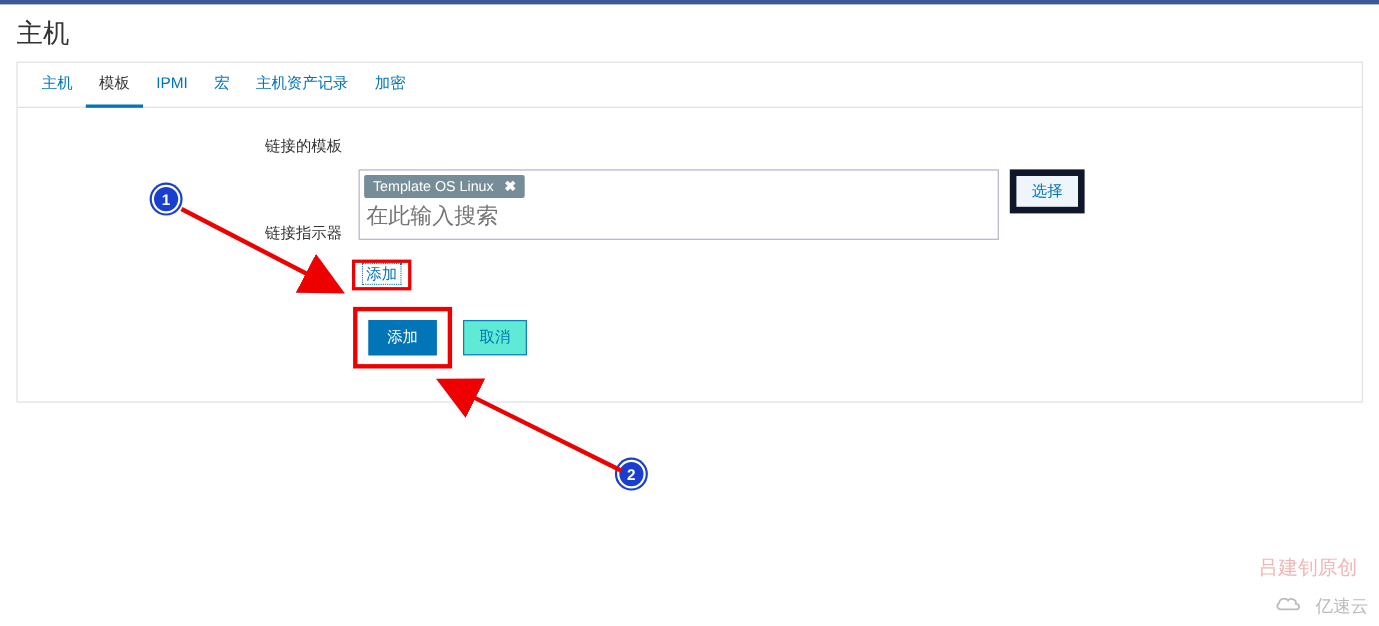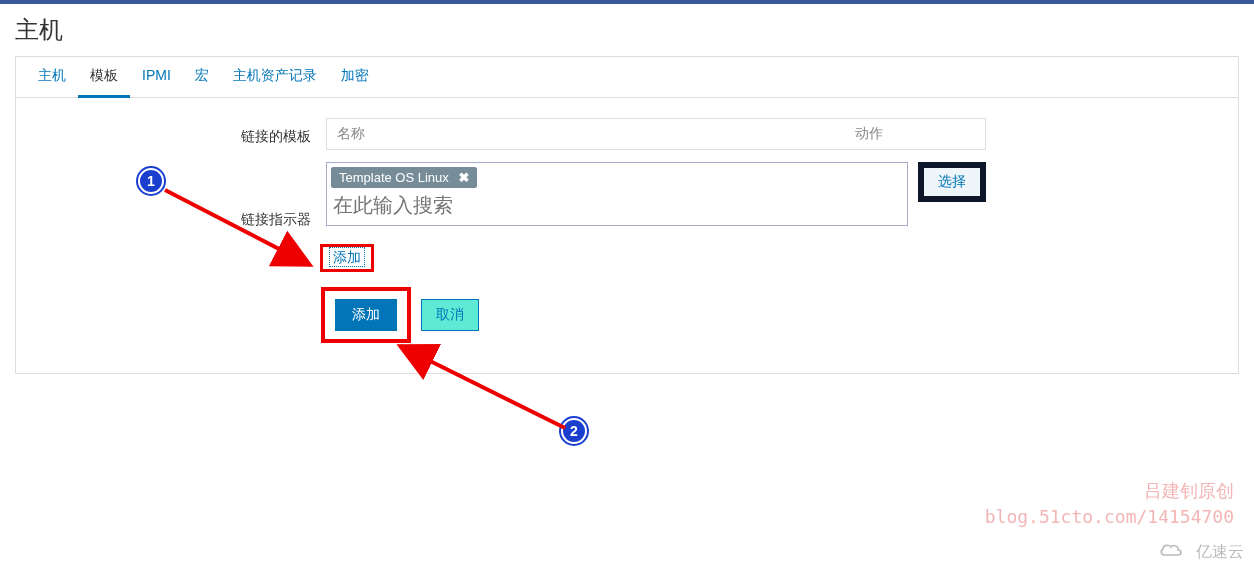--- a/index.html
+++ b/index.html
@@ -50,28 +50,20 @@
     <div class="tab">IPMI</div>
     <div class="tab">宏</div>
     <div class="tab">主机资产记录</div>
     <div class="tab">加密</div>
   </div>
 
   <div class="form-area">
 
     <div class="form-row">
       <div class="form-label">链接的模板</div>
-      <div class="form-control">
-        <div class="linked-table">
-          <div class="linked-header">
-            <div class="lh-name">名称</div>
-            <div class="lh-action">动作</div>
-          </div>
-        </div>
-      </div>
     </div>
 
     <div class="form-row">
       <div class="form-label">链接指示器</div>
       <div class="form-control">
         <div class="indicator-wrap">
           <div class="multiselect">
             <span class="tag">
               <span>Template OS Linux</span>
               <span class="tag-x">✖</span>
@@ -114,21 +106,20 @@
   <defs>
       <marker id="ah2" markerWidth="12" markerHeight="12" refX="9" refY="5" orient="auto">
         <path d="M0,0 L10,5 L0,10 Z" fill="#e00"></path>
       </marker>
     </defs>
   <line x1="175" y1="90" x2="10" y2="8" stroke="#e00" stroke-width="4" marker-end="url(#ah2)"></line>
 </svg>
 
 <div class="watermark">
   <div>吕建钊原创</div>
-  <div class="line2">blog.51cto.com/14154700</div>
 </div>
 
 <div class="logo-mark">
   <span>
     <svg width="26" height="18" viewBox="0 0 26 18">
         <path d="M7 14 C3 14 2 10 5 8 C5 4 11 3 13 6 C15 3 21 5 20 9 C24 9 24 14 20 14 Z" fill="none" stroke="#bbb" stroke-width="1.6"></path>
       </svg>
   </span>
   <span>亿速云</span>
 </div>

